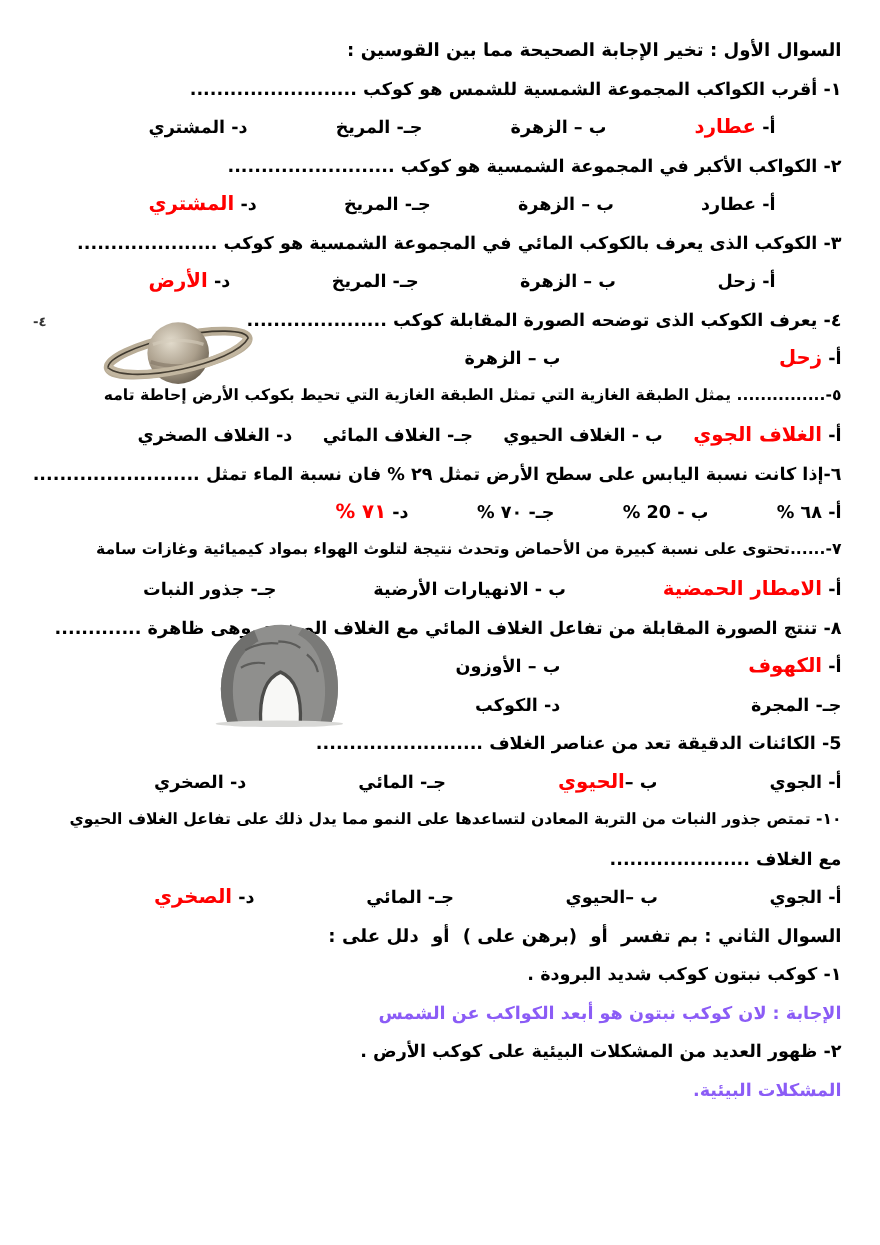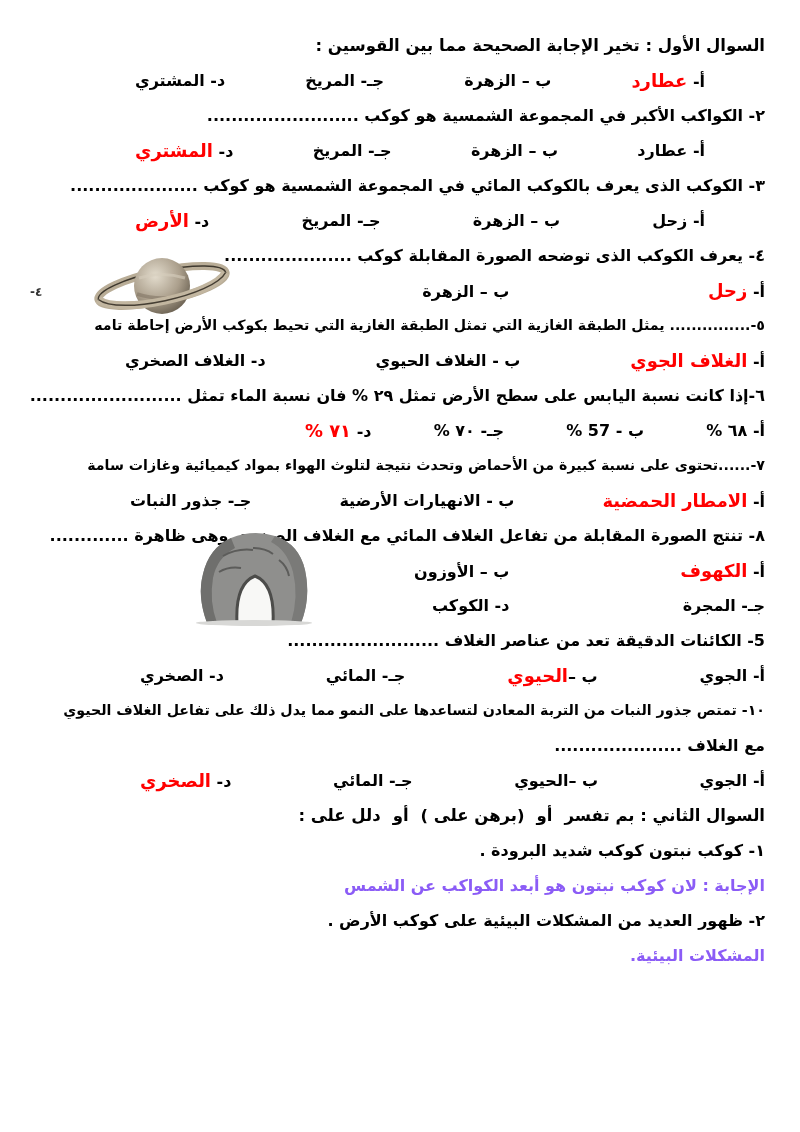--- a/index.html
+++ b/index.html
@@ -33,20 +33,21 @@
 <body>
 
 <div class="page">
 
   <span class="stray">-٤</span>
 
   <div class="row title">
     <span class="u">السوال الأول : تخير الإجابة الصحيحة مما بين القوسين :</span>
   </div>
 
+  <div class="row">١- أقرب الكواكب المجموعة الشمسية للشمس هو كوكب .........................</div>
   <div class="row opts pa">
     <span><span>أ-</span> <span class="red">عطارد</span></span>
     <span><span>ب –</span> <span>الزهرة</span></span>
     <span><span>جـ-</span> <span>المريخ</span></span>
     <span><span>د-</span> <span>المشتري</span></span>
   </div>
 
   <div class="row">٢- الكواكب الأكبر في المجموعة الشمسية هو كوكب .........................</div>
   <div class="row opts pa">
     <span><span>أ-</span> <span>عطارد</span></span>
@@ -90,27 +91,28 @@
     <div class="row">
       <span class="col1"><span>أ-</span> <span class="red">زحل</span></span>
       <span><span>ب –</span> <span>الزهرة</span></span>
     </div>
   </div>
 
   <div class="row small">٥-............... يمثل الطبقة الغازية التي تمثل الطبقة الغازية التي تحيط بكوكب الأرض إحاطة تامه</div>
   <div class="row opts pb">
     <span><span>أ-</span> <span class="red">الغلاف الجوي</span></span>
     <span><span>ب -</span> <span>الغلاف الحيوي</span></span>
+    <span><span>جـ-</span> <span>الغلاف المائي</span></span>
     <span><span>د-</span> <span>الغلاف الصخري</span></span>
   </div>
 
   <div class="row">٦-إذا كانت نسبة اليابس على سطح الأرض تمثل ٢٩ % فان نسبة الماء تمثل .........................</div>
   <div class="row opts pc">
     <span><span>أ-</span> <span>٦٨ %</span></span>
-    <span><span>ب -</span> <span>57 %</span></span>
+    <span><span>ب -</span> <span>20 %</span></span>
     <span><span>جـ-</span> <span>٧٠ %</span></span>
     <span><span>د-</span> <span class="red">٧١ %</span></span>
   </div>
 
   <div class="row small">٧-......تحتوى على نسبة كبيرة من الأحماض وتحدث نتيجة لتلوث الهواء بمواد كيميائية وغازات سامة</div>
   <div class="row opts pd">
     <span><span>أ-</span> <span class="red">الامطار الحمضية</span></span>
     <span><span>ب -</span> <span>الانهيارات الأرضية</span></span>
     <span><span>جـ-</span> <span>جذور النبات</span></span>
   </div>

